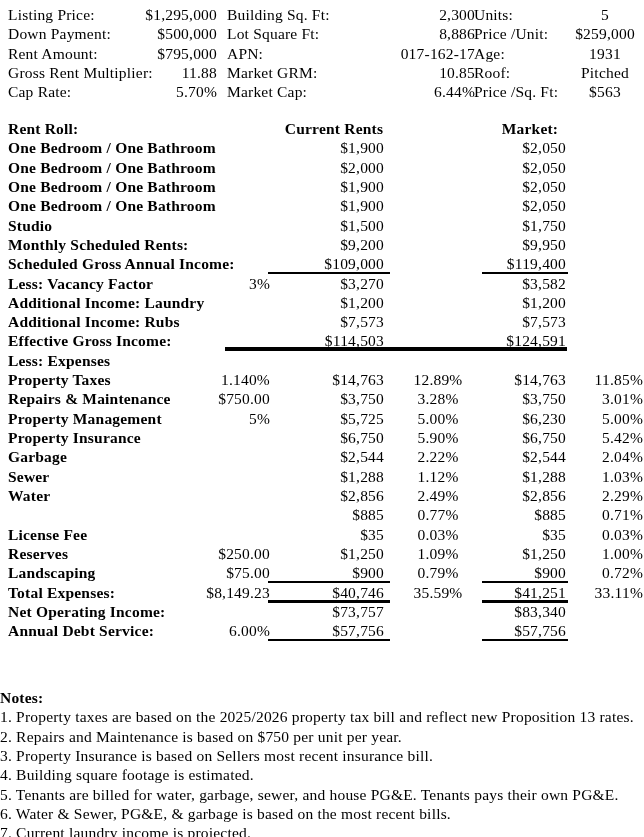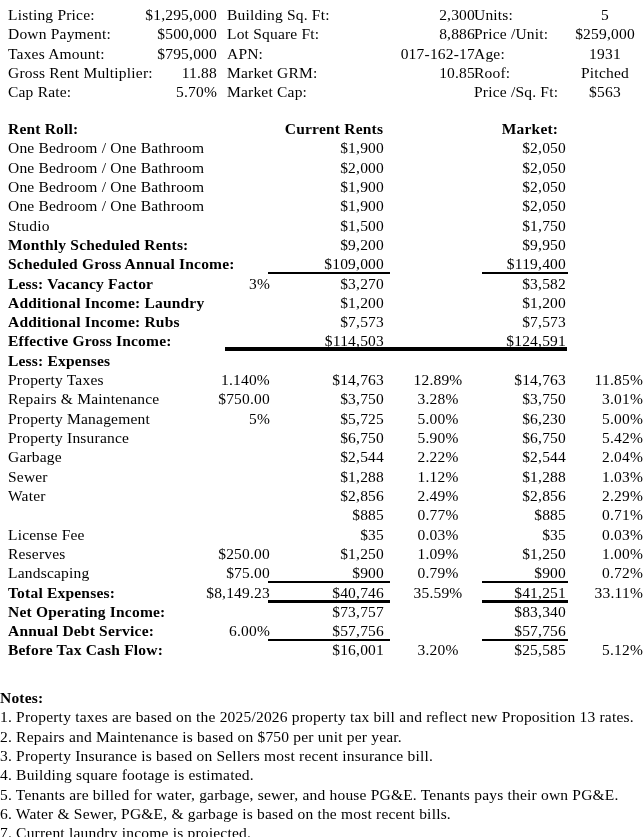--- a/index.html
+++ b/index.html
@@ -21,21 +21,21 @@
   .summary { position: absolute; top: 5px; left: 0; width: 644px; text-decoration: underline; }
   .s-l0 { left: 8px; }
   .s-v0 { left: 108px; width: 109px; text-align: right; }
   .s-l1 { left: 227px; }
   .s-v1 { left: 352px; width: 123px; text-align: right; }
   .s-l2 { left: 474px; }
   .s-v2 { left: 566px; width: 78px; text-align: center; }
 
   
   .table { position: absolute; top: 119px; left: 0; width: 644px; }
-  .c-label { left: 8px; width: 255px; }
+  .c-label { left: 8px; width: 255px; font-weight: bold; }
   .c-a { left: 168px; width: 102px; text-align: right; }
   .c-b { left: 284px; width: 100px; text-align: right; }
   .c-c { left: 398px; width: 80px;  text-align: center; }
   .c-d { left: 476px; width: 90px;  text-align: right; }
   .c-e { left: 571px; width: 72px;  text-align: right; }
 
   .trow.bold .c-label { font-weight: bold; }
   .trow.header .c-label { font-weight: bold; }
   .trow.header .c-b { font-weight: bold; text-align: center; }
   .trow.header .c-d { font-weight: bold; text-align: center; transform: translateX(9px); }
@@ -71,39 +71,40 @@
   </div>
       <div class="srow">
     <span class="cell s-l0">Down Payment:</span>
     <span class="cell s-v0">$500,000</span>
     <span class="cell s-l1">Lot Square Ft:</span>
     <span class="cell s-v1">8,886</span>
     <span class="cell s-l2">Price /Unit:</span>
     <span class="cell s-v2">$259,000</span>
   </div>
       <div class="srow">
-    <span class="cell s-l0">Taxes Amount:</span>
+    <span class="cell s-l0">Rent Amount:</span>
     <span class="cell s-v0">$795,000</span>
     <span class="cell s-l1">APN:</span>
     <span class="cell s-v1">017-162-17</span>
     <span class="cell s-l2">Age:</span>
     <span class="cell s-v2">1931</span>
   </div>
       <div class="srow">
     <span class="cell s-l0">Gross Rent Multiplier:</span>
     <span class="cell s-v0">11.88</span>
     <span class="cell s-l1">Market GRM:</span>
     <span class="cell s-v1">10.85</span>
     <span class="cell s-l2">Roof:</span>
     <span class="cell s-v2">Pitched</span>
   </div>
       <div class="srow">
     <span class="cell s-l0">Cap Rate:</span>
     <span class="cell s-v0">5.70%</span>
     <span class="cell s-l1">Market Cap:</span>
+    <span class="cell s-v1">6.44%</span>
     <span class="cell s-l2">Price /Sq. Ft:</span>
     <span class="cell s-v2">$563</span>
   </div>
     </div>
 
   <div class="table" id="table-rows">
       <div class="trow header">
     <span class="cell c-label">Rent Roll:</span>
     <span class="cell c-a"></span>
     <span class="cell c-b">Current Rents</span>
@@ -345,29 +346,20 @@
   </div>
       <div class="trow bold rule-medium">
     <span class="cell c-label">Annual Debt Service:</span>
     <span class="cell c-a">6.00%</span>
     <span class="cell c-b">$57,756</span>
     <span class="cell c-c"></span>
     <span class="cell c-d">$57,756</span>
     <span class="cell c-e"></span>
     <span class="line line-b"></span>
     <span class="line line-d"></span>
-
-  </div>
-      <div class="trow bold">
-    <span class="cell c-label">Before Tax Cash Flow:</span>
-    <span class="cell c-a"></span>
-    <span class="cell c-b">$16,001</span>
-    <span class="cell c-c">3.20%</span>
-    <span class="cell c-d">$25,585</span>
-    <span class="cell c-e">5.12%</span>
 
   </div>
     </div>
 
   <div class="notes">
     <div class="note-title">Notes:</div>
     <div id="notes-list">
         <div class="note-row">1. Property taxes are based on the 2025/2026 property tax bill and reflect new Proposition 13 rates.</div>
         <div class="note-row">2. Repairs and Maintenance is based on $750 per unit per year.</div>
         <div class="note-row">3. Property Insurance is based on Sellers most recent insurance bill.</div>

